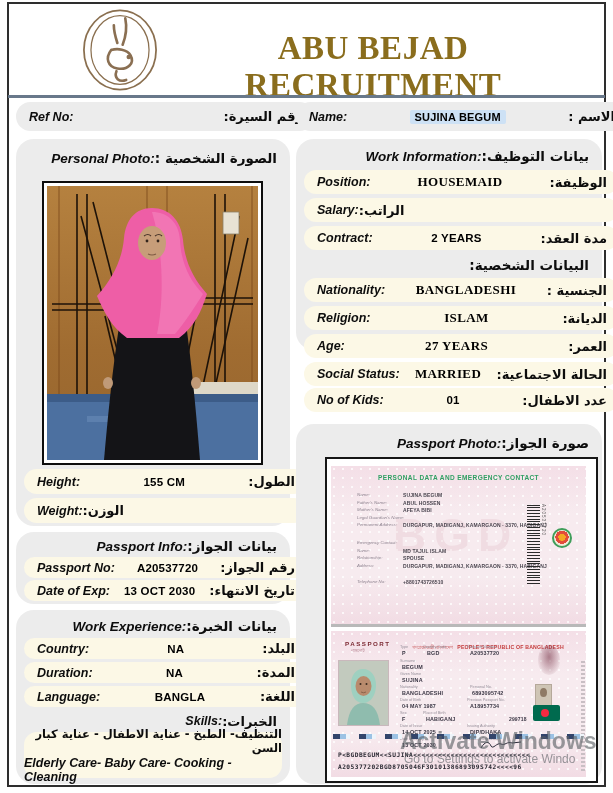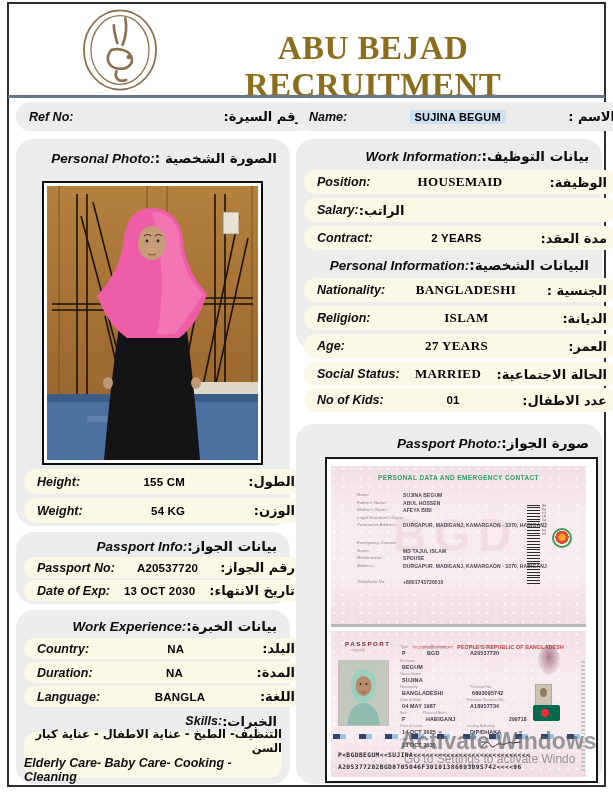--- a/index.html
+++ b/index.html
@@ -164,21 +164,20 @@
       <path d="M101,68 q4,2 8,0" stroke="#7e5a44" stroke-width="1.1" fill="none"></path>
     </svg>
   </div>
   <div class="pill" style="left:8px;top:330px;width:258px;height:25px;gap:32px;">
     <span class="lbl">Height:</span>
     <span class="val">155 CM</span>
     <span class="ar">الطول:</span>
   </div>
   <div class="pill" style="left:8px;top:359px;width:258px;height:25px;">
     <span class="lbl">Weight:</span>
-    <span class="val">54 KG</span>
     <span class="ar">الوزن:</span>
   </div>
 </div>
 
 <div class="sec" style="left:16px;top:532px;width:274px;height:72px;">
   <div class="sechead" style="top:3px;margin-left:31px;">
     <span class="lbl big">Passport Info:</span>
     <span class="ar big">بيانات الجواز:</span>
   </div>
   <div class="pill" style="left:8px;top:25px;width:258px;height:21px;">
@@ -242,21 +241,20 @@
   <div class="pill" style="left:8px;top:59px;width:290px;height:24px;">
     <span class="lbl">Salary:</span>
     <span class="ar">الراتب:</span>
   </div>
   <div class="pill" style="left:8px;top:87px;width:290px;height:24px;">
     <span class="lbl">Contract:</span>
     <span class="val">2 YEARS</span>
     <span class="ar">مدة العقد:</span>
   </div>
   <div class="sechead" style="top:115px;">
-    <span class="lbl big">Personal Information:</span>
     <span class="ar big">البيانات الشخصية:</span>
   </div>
   <div class="pill" style="left:8px;top:139px;width:290px;height:24px;">
     <span class="lbl">Nationality:</span>
     <span class="val serif">BANGLADESHI</span>
     <span class="ar">الجنسية :</span>
   </div>
   <div class="pill" style="left:8px;top:167px;width:290px;height:24px;">
     <span class="lbl">Religion:</span>
     <span class="val serif">ISLAM</span>

